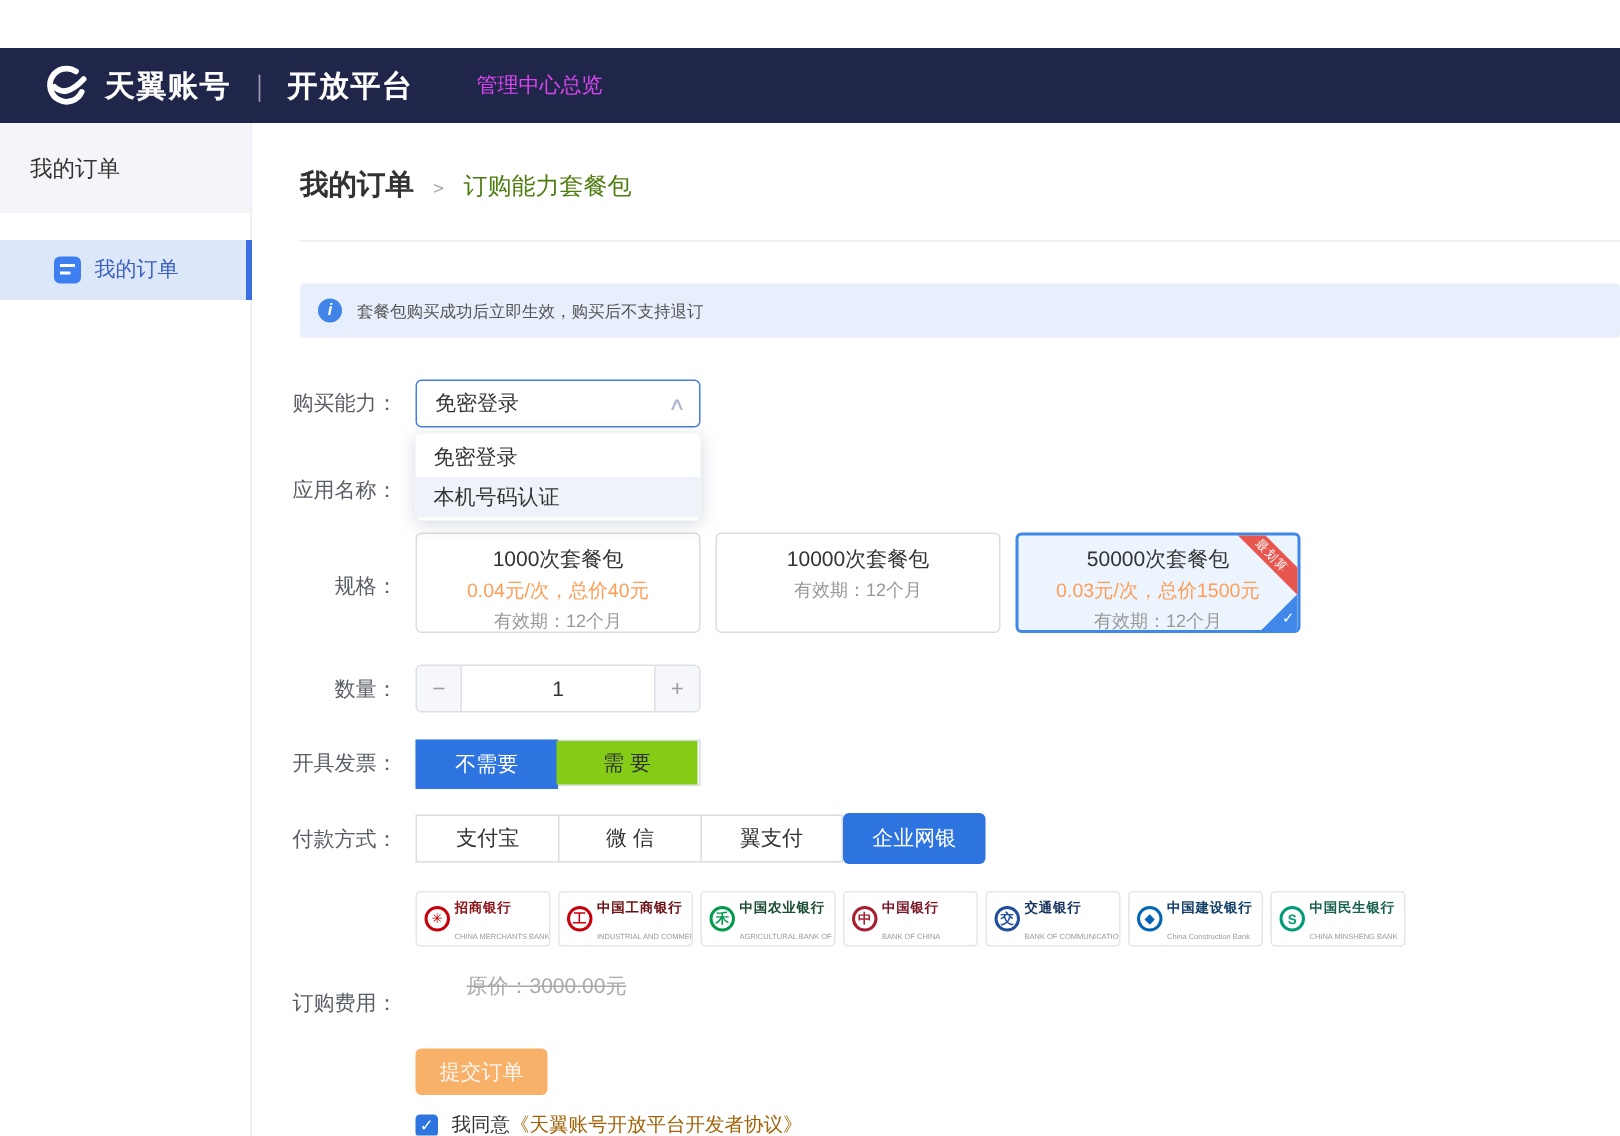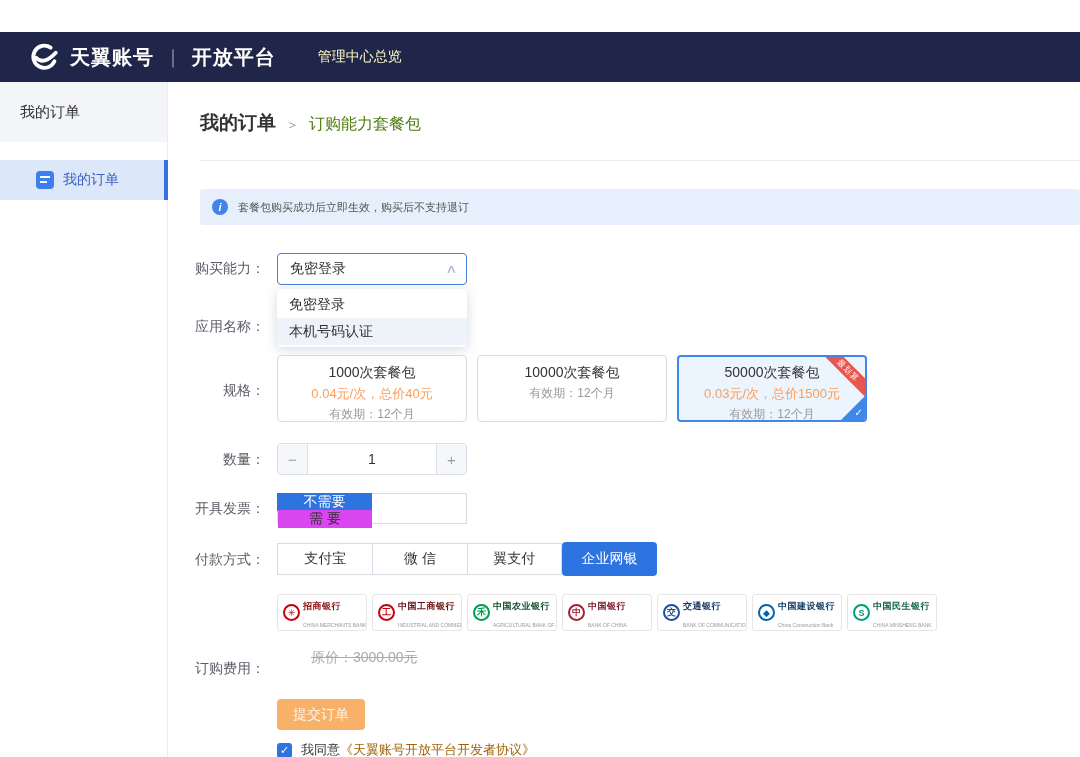--- a/index.html
+++ b/index.html
@@ -5,21 +5,21 @@
   * { margin:0; padding:0; box-sizing:border-box; }
   html,body { width:1080px; height:757px; background:#fff; font-family:"Liberation Sans","DejaVu Sans",sans-serif; }
   .page { position:relative; width:1080px; height:757px; overflow:hidden; background:#fff;margin-top:32px; }
 
   
   .navbar { position:absolute; left:0; top:0; width:1080px; height:50px; background:#20264a; display:flex; align-items:center; }
   .logo { width:34px; height:34px; margin-left:26px; flex:0 0 auto; }
   .brand { color:#fff; font-size:20px; font-weight:bold; margin-left:10px; letter-spacing:1px; }
   .brand-sep { color:rgba(255,255,255,.55); font-size:18px; font-weight:normal; margin:0 10px; }
   .brand-sub { color:#fff; font-size:20px; font-weight:bold; letter-spacing:1px; }
-  .nav-menu-item { color:#fef9c3; font-size:14px; margin-left:42px; cursor:pointer;font-family:Liberation Mono, monospace; }
+  .nav-menu-item { color:#d946ef; font-size:14px; margin-left:42px; cursor:pointer;font-family:Liberation Mono, monospace; }
 
   
   .sidebar { position:absolute; left:0; top:50px; width:168px; height:707px; background:#fff; border-right:1px solid #e9ecf2; }
   .sidebar-header { height:60px; background:#f3f5f9; display:flex; align-items:center; padding-left:20px; font-size:15px; color:#333; }
   .sidebar-item { position:absolute; left:0; top:78px; width:168px; height:40px; background:#dce7f9; display:flex; align-items:center; padding-left:36px; cursor:pointer; }
   .sidebar-item .active-bar { position:absolute; right:0; top:0; width:4px; height:40px; background:#3b6fe1; }
   .doc-icon { width:18px; height:18px; border-radius:4px; background:#3d7ef0; margin-right:9px; position:relative; flex:0 0 auto; }
   .doc-icon::before { content:""; position:absolute; left:4px; top:5px; width:10px; height:2px; background:#fff; }
   .doc-icon::after  { content:""; position:absolute; left:4px; top:10px; width:7px; height:2px; background:#fff; }
   .sidebar-item-label { font-size:14px; color:#3c60c0; }
@@ -58,22 +58,22 @@
   .sel-check { position:absolute; right:2px; bottom:0; color:#fff; font-size:10px; line-height:14px; }
 
   
   .stepper { position:absolute; left:109px; top:361px; width:190px; height:32px; border:1px solid #dcdfe6; border-radius:4px; display:flex; overflow:hidden; background:#fff; }
   .step-btn { width:30px; background:#f5f7fa; color:#9a9da3; font-size:15px; display:flex; align-items:center; justify-content:center; cursor:pointer; flex:0 0 auto; }
   .step-btn.minus { border-right:1px solid #dcdfe6; }
   .step-btn.plus  { border-left:1px solid #dcdfe6; }
   .step-value { flex:1; display:flex; align-items:center; justify-content:center; font-size:14px; color:#333; }
 
   
-  .invoice-group { position:absolute; left:109px; top:411px; width:190px; height:31px; border:1px solid #d9dce3; display:flex;flex-direction:column; }
-  .inv-opt { width:50%; display:flex; align-items:center; justify-content:center; font-size:14px; color:#333; background:#d946ef; cursor:pointer; }
+  .invoice-group { position:absolute; left:109px; top:411px; width:190px; height:31px; border:1px solid #d9dce3; display:flex; }
+  .inv-opt { width:50%; display:flex; align-items:center; justify-content:center; font-size:14px; color:#333; background:#84cc16; cursor:pointer; }
   .inv-opt.selected { background:#2e74e0; color:#fff; margin:-1px; width:calc(50% + 1px); height:33px; }
 
   
   .pay-group { position:absolute; left:109px; top:461px; width:285px; height:32px; border:1px solid #d9dce3; display:flex; background:#fff; }
   .pay-opt { width:95px; display:flex; align-items:center; justify-content:center; font-size:14px; color:#333; cursor:pointer; }
   .pay-opt + .pay-opt { border-left:1px solid #d9dce3; }
   .pay-selected { position:absolute; left:394px; top:460px; width:95px; height:34px; background:#2e74e0; border-radius:4px; color:#fff; font-size:14px; display:flex; align-items:center; justify-content:center; cursor:pointer; }
 
   
   .banks { position:absolute; left:109px; top:512px; height:37px; display:flex; }

